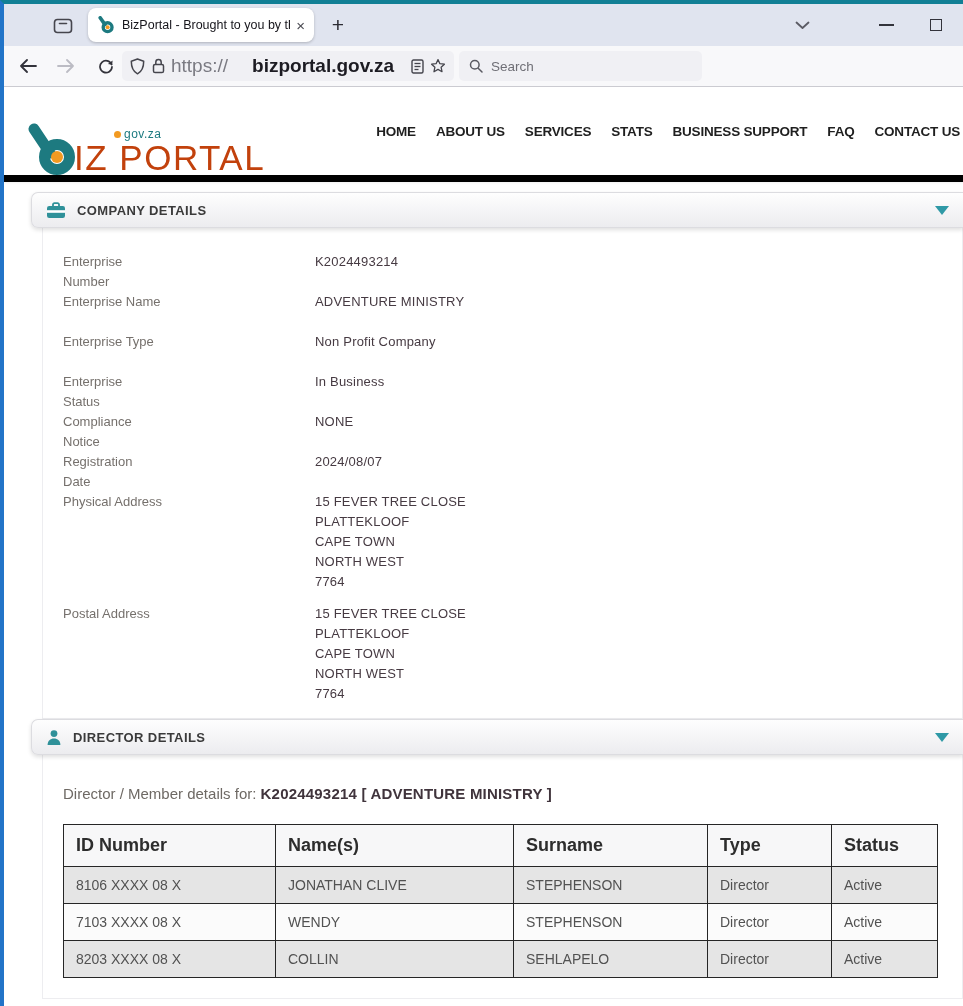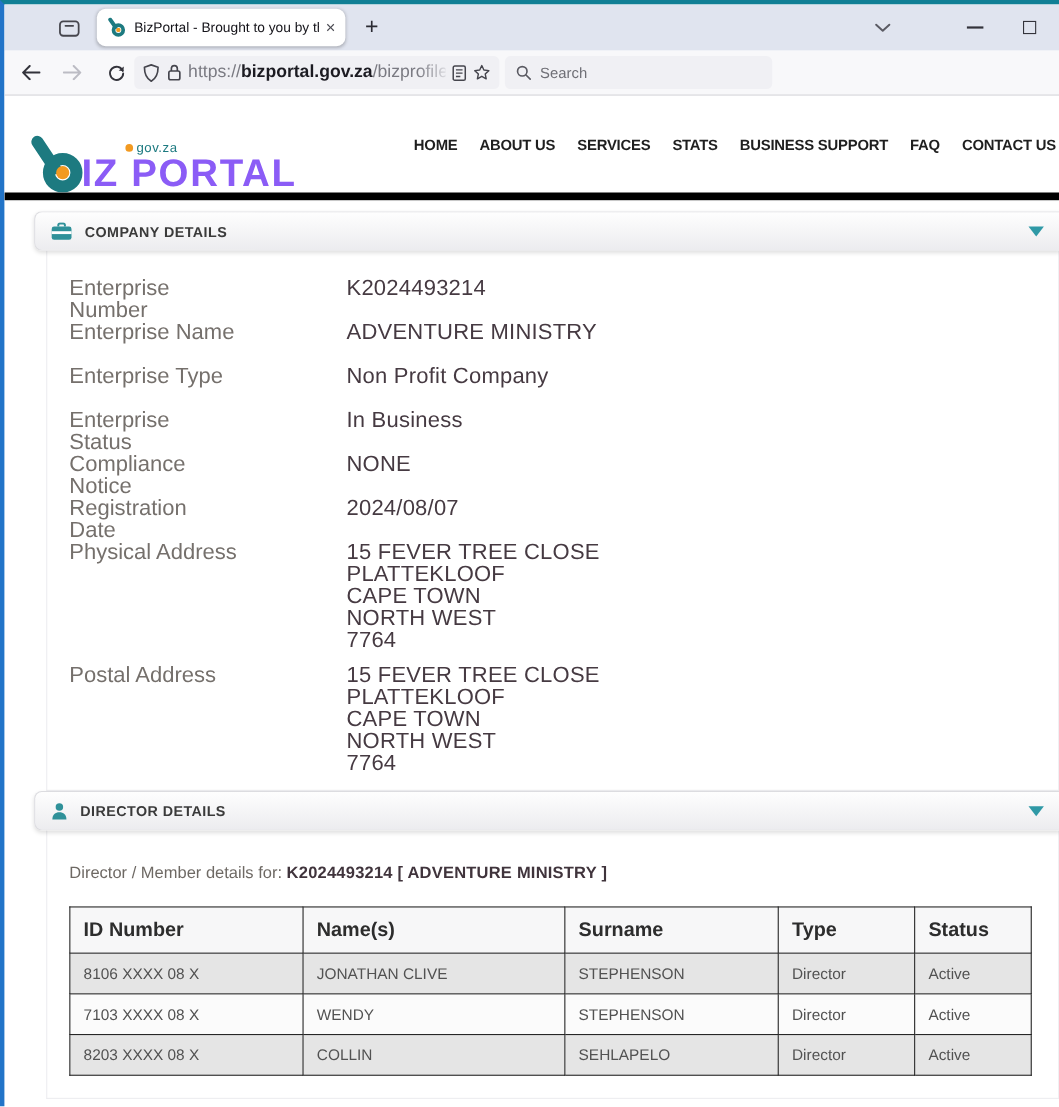--- a/index.html
+++ b/index.html
@@ -22,52 +22,52 @@
   .ctl-max{left:916px;width:32px;}
   .min-glyph{display:block;width:15px;height:0;border-top:2px solid #33333b;}
   .max-glyph{display:block;width:12px;height:12px;border:1.7px solid #33333b;box-sizing:border-box;}
 
   
   .toolbar{position:relative;height:40px;background:#f8f8fa;border-bottom:1px solid #ccccd2;}
   .tb-icon{position:absolute;top:0;height:40px;display:flex;align-items:center;justify-content:center;width:32px;}
   .i-back{left:8px;} .i-fwd{left:46px;} .i-reload{left:86px;}
   .url-pill{position:absolute;left:118px;top:5px;width:332px;height:30px;background:#f0f0f4;border-radius:5px;
     display:flex;align-items:center;padding:0 8px;box-sizing:border-box;}
-  .url-text{flex:1;font-size:16px;white-space:nowrap;overflow:hidden;margin-left:6px;display:flex;}
+  .url-text{flex:1;font-size:19px;white-space:nowrap;overflow:hidden;margin-left:6px;display:flex;gap:24px;}
   .url-proto,.url-path{color:#7a7a82;}
   .url-domain{color:#1c1b22;font-weight:bold;}
   .url-path{-webkit-mask-image:linear-gradient(90deg,#000 55%,transparent 98%);mask-image:linear-gradient(90deg,#000 55%,transparent 98%);}
   .url-pill .rt{margin-left:6px;display:flex;align-items:center;}
   .search-pill{position:absolute;left:455px;top:5px;width:243px;height:30px;background:#f0f0f4;border-radius:5px;
     display:flex;align-items:center;padding:0 10px;box-sizing:border-box;}
   .search-ph{font-size:13.5px;color:#6f6f76;margin-left:8px;}
 
   
   .site-header{position:relative;height:95px;background:#fff;border-bottom:7px solid #000000;
     box-shadow:0 1px 2px rgba(0,0,0,.06);display:flex;padding:0 3px 0 20px;box-sizing:border-box;}
   .logo{display:flex;align-items:flex-end;}
   .logo-mark{flex:0 0 58px;}
   .logo-text{margin-left:-8px;}
   .logo-top{font-size:12px;color:#1d7a80;letter-spacing:.5px;display:flex;align-items:center;margin-left:40px;margin-bottom:-1px;}
   .logo-top .dot{width:7px;height:7px;border-radius:50%;background:#f29a21;margin-right:3px;display:inline-block;}
-  .logo-main{font-size:35px;color:#8b5cf6;letter-spacing:1.5px;font-weight:700;line-height:1;}
+  .logo-main{font-size:35px;color:#c2410c;letter-spacing:1.5px;font-weight:400;line-height:1;}
   .nav{margin-left:auto;display:flex;gap:20px;align-items:center;}
   .nav-item{font-size:13.5px;font-weight:bold;color:#1f1f1f;letter-spacing:-.2px;white-space:nowrap;cursor:pointer;}
 
   
   .panel-head{margin-left:27px;margin-top:10px;height:36px;background:linear-gradient(#fefefe,#ececef);
     border:1px solid #dcdce0;border-right:none;border-radius:7px 0 0 7px;box-shadow:0 2px 4px rgba(0,0,0,.13);
     display:flex;align-items:center;padding:0 14px;position:relative;z-index:2;box-sizing:border-box;}
   .panel-title{font-size:13px;font-weight:bold;color:#3a3a3a;letter-spacing:.4px;margin-left:11px;}
   .panel-arrow{margin-left:auto;width:0;height:0;border-left:7px solid transparent;border-right:7px solid transparent;border-top:9px solid #2f99a6;}
   .panel-body{margin-left:38px;background:#fff;border:1px solid #ededf0;border-top:none;box-sizing:border-box;}
   .company-body{padding:24px 0 14px 20px;}
   .directors-body{padding:30px 0 20px 20px;}
 
-  .frow{display:flex;line-height:20px;font-size:20px;}
+  .frow{display:flex;line-height:20px;font-size:13px;}
   .flabel{flex:0 0 252px;color:#75706c;white-space:pre-line;}
   .fvalue{font-weight:normal;color:#463a42;white-space:pre-line;letter-spacing:.2px;}
   .mb0{margin-bottom:0;} .mb20{margin-bottom:20px;} .mb12{margin-bottom:12px;}
 
   .intro{font-size:15px;color:#6e6964;}
   .intro b{color:#40343c;letter-spacing:.2px;}
   table.dir{border-collapse:collapse;margin-top:22px;width:874px;table-layout:fixed;}
   table.dir,.dir th,.dir td{border:1px solid #262626;}
   .dir th{font-size:18px;font-weight:bold;color:#2d2d2d;background:#f7f7f8;text-align:left;padding:10px 12px;}
   .dir td{font-size:14px;color:#525252;padding:10px 12px;background:#e5e5e5;overflow:hidden;white-space:nowrap;}

